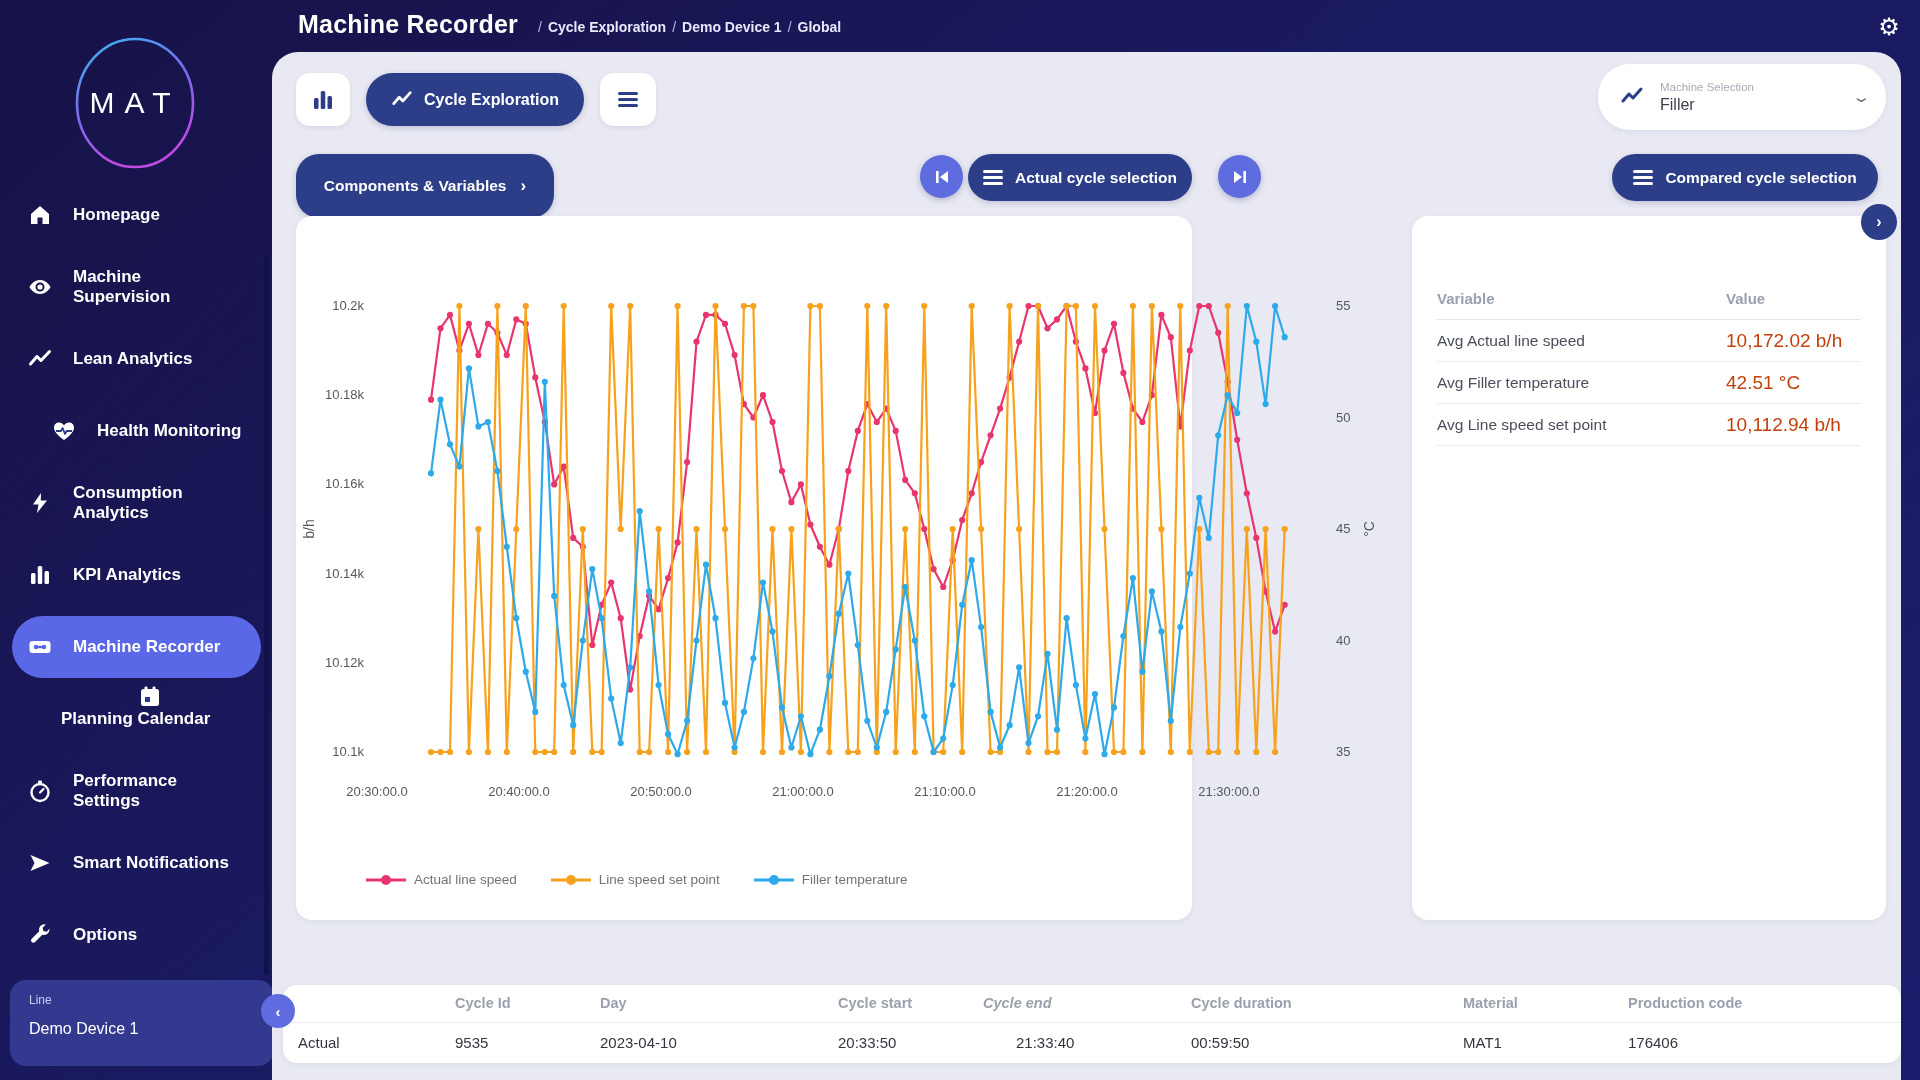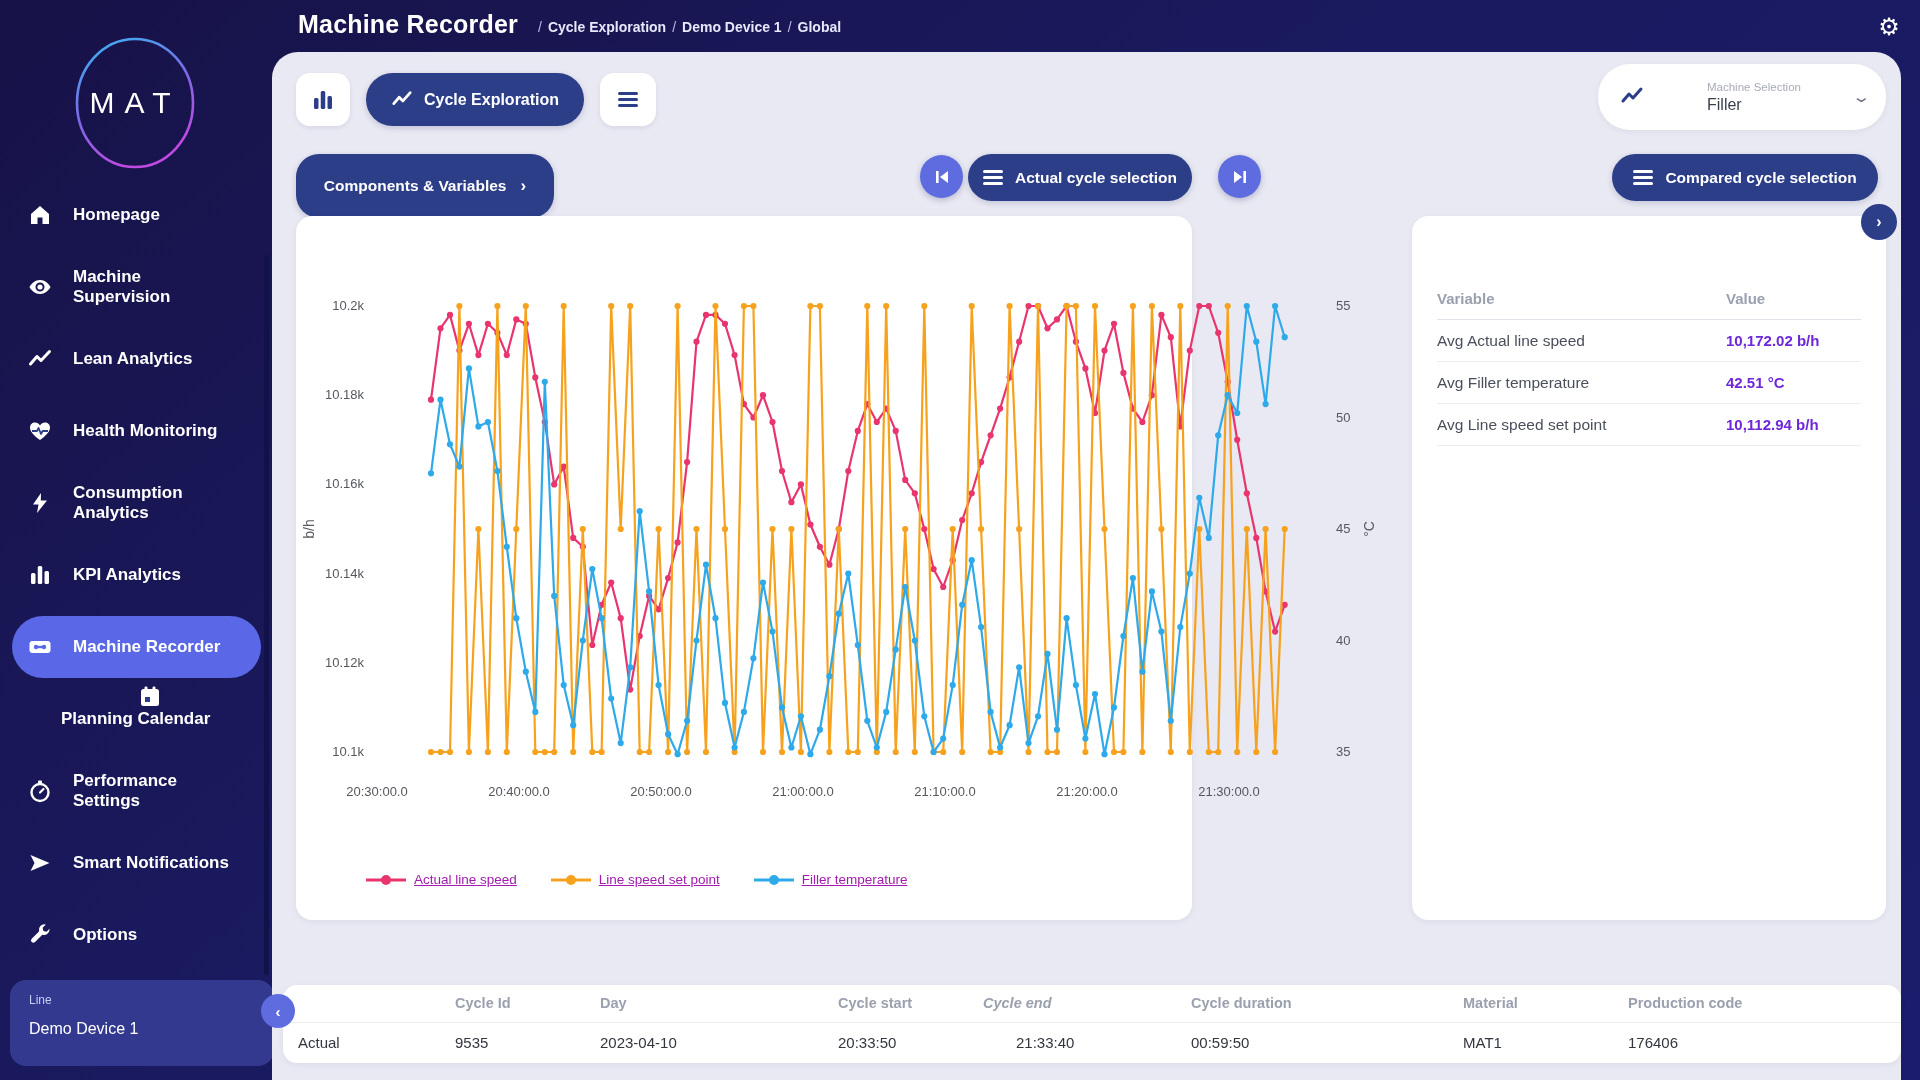--- a/index.html
+++ b/index.html
@@ -33,33 +33,33 @@
   .wbtn{position:absolute;background:#fff;border-radius:14px;display:flex;align-items:center;justify-content:center;
         box-shadow:0 2px 5px rgba(25,26,90,.08);cursor:pointer;}
   .pill{position:absolute;background:#2d3e88;border-radius:27px;color:#fff;display:flex;align-items:center;
         justify-content:center;font-weight:bold;font-size:16px;cursor:pointer;box-shadow:0 2px 6px rgba(25,26,90,.18);}
   .pill .hamb{margin-right:12px;}
   .hamb{display:inline-block;width:20px;}
   .hamb i{display:block;height:3px;border-radius:2px;background:#fff;margin:3px 0;}
   .hamb.dark i{background:#2d3e88;}
   .circle-btn{position:absolute;width:43px;height:43px;border-radius:50%;background:#5f6ce0;display:flex;
         align-items:center;justify-content:center;cursor:pointer;box-shadow:0 2px 6px rgba(25,26,90,.25);}
-  #machine-card{left:1326px;top:12px;width:288px;height:66px;border-radius:32px;display:flex;align-items:center;cursor:pointer;gap:47px;}
+  #machine-card{left:1326px;top:12px;width:288px;height:66px;border-radius:32px;display:flex;align-items:center;cursor:pointer;}
   #machine-card .m-icon{margin:0 16px 0 22px;}
   #machine-card .m-label{font-size:11.5px;color:#a7abb8;}
   #machine-card .m-value{font-size:16px;color:#3a3f4c;margin-top:3px;}
   #machine-card .chev{margin-left:auto;margin-right:18px;color:#6b7080;font-size:15px;transform:scaleX(1.6);}
-  .legend{position:absolute;display:flex;align-items:center;font-size:13.5px;color:#a21caf;text-decoration:underline;}
+  .legend{position:absolute;display:flex;align-items:center;font-size:13.5px;color:#737373;}
   .legend .sw{display:inline-flex;align-items:center;margin-right:8px;}
   
   #vars-table{position:absolute;left:25px;top:62px;right:25px;}
   #vars-table .vrow{display:flex;height:42px;align-items:center;border-bottom:1px solid #ececf2;}
   #vars-table .vrow.head{border-bottom:1px solid #e3e3ea;}
   #vars-table .vname{width:289px;font-size:15.5px;color:#4a4f5b;}
-  #vars-table .vval{font-size:15px;color:#6d28d9;font-weight:bold;}
+  #vars-table .vval{font-size:19px;color:#c2410c;font-weight:normal;}
   #vars-table .head .vname,#vars-table .head .vval{color:#9aa0ad;font-weight:bold;font-size:15px;}
   #panel-expand{position:absolute;right:-11px;top:-12px;width:36px;height:36px;border-radius:50%;background:#2d3e88;
       color:#fff;display:flex;align-items:center;justify-content:center;font-size:16px;font-weight:bold;cursor:pointer;}
   
   #cycle-card{left:11px;top:933px;width:1618px;height:78px;border-radius:14px;}
   .ct-head{position:absolute;top:0;height:37px;line-height:37px;font-size:14.5px;font-weight:bold;color:#9aa0ad;}
   .ct-cell{position:absolute;top:37px;height:41px;line-height:41px;font-size:15px;color:#33363f;}
   #ct-divider{position:absolute;left:0;right:0;top:37px;height:1px;background:#ececf2;}
   .chev-text{font-weight:bold;}
 </style>
@@ -102,21 +102,21 @@
         </div>
         <div class="side-item" style="top: 323px;">
           <span class="pillbg"></span>
           <span class="side-icon">
             <svg viewBox="0 0 24 24">
               <polyline points="2.5,17 9,9.5 13,13.5 21.5,4.5" fill="none" stroke="#fff" stroke-width="3" stroke-linecap="round" stroke-linejoin="round"></polyline>
             </svg>
           </span>
           <span class="side-label">Lean Analytics</span>
         </div>
-        <div class="side-item" style="top: 395px;">
+        <div class="side-item" style="top: 395px; padding-left: 24px;">
           <span class="pillbg"></span>
           <span class="side-icon">
             <svg viewBox="0 0 24 24">
               <path d="M12 21 C5 16 2 12 2 8.5 C2 5.5 4.3 3.5 7 3.5 C9 3.5 11 4.8 12 6.5 C13 4.8 15 3.5 17 3.5 C19.7 3.5 22 5.5 22 8.5 C22 12 19 16 12 21 Z" fill="#fff"></path>
               <polyline points="4,12 9,12 10.6,9 13,15 14.6,12 20,12" fill="none" stroke="#2d3e88" stroke-width="1.8" stroke-linejoin="round"></polyline>
             </svg>
           </span>
           <span class="side-label">Health Monitoring</span>
         </div>
         <div class="side-item" style="top: 467px;">

